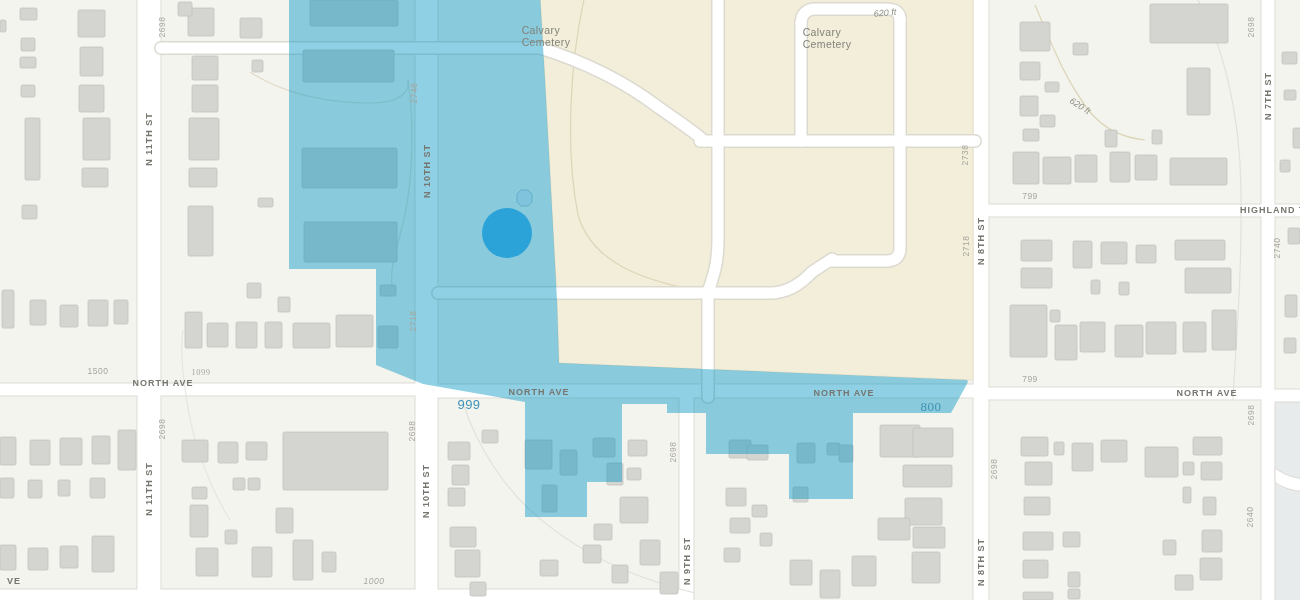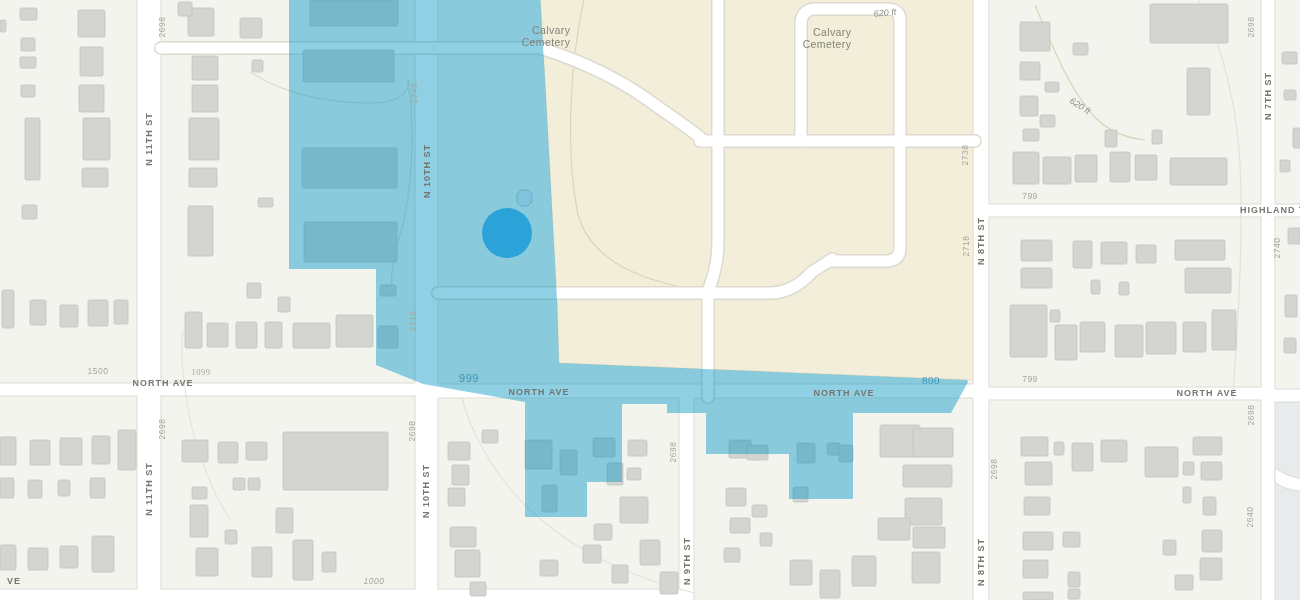--- a/index.html
+++ b/index.html
@@ -3,23 +3,23 @@
 <meta charset="utf-8">
 <style>
   html,body{margin:0;padding:0;background:#fff;}
   #map{position:relative;width:1300px;height:600px;overflow:hidden;
        font-family:"Liberation Sans", sans-serif;background:#ffffff;cursor:default;}
   #basemap{position:absolute;left:0;top:0;}
   #labels{position:absolute;left:0;top:0;width:1300px;height:600px;pointer-events:none;}
   .maplabel{position:absolute;transform:translate(-50%,-50%);white-space:pre;line-height:1.15;}
   .lbl-street{font-size:9px;letter-spacing:1px;color:#76766f;font-weight:bold;}
   .lbl-num{font-size:8.5px;letter-spacing:.5px;color:#a7a79e;}
-  .lbl-numblue{font-size:11px;letter-spacing:.5px;color:#3f93b4;}
+  .lbl-numblue{font-size:13px;letter-spacing:.5px;color:#3f93b4;margin-top:27px;}
   .lbl-contour{font-size:9px;font-style:italic;color:#8f8f85;}
-  .lbl-area{font-size:10.5px;color:#82827a;text-align:right;letter-spacing:.4px;}
+  .lbl-area{font-size:10.5px;color:#82827a;text-align:left;letter-spacing:.4px;}
 </style>
 </head>
 <body>
 
 <div id="map">
   <svg id="basemap" width="1300" height="600" viewBox="0 0 1300 600">
 
     <rect x="0" y="0" width="1300" height="600" fill="#ffffff"></rect>
 
     <g id="blocks" fill="#f4f4ef" stroke="#dddbd4" stroke-width="1">

